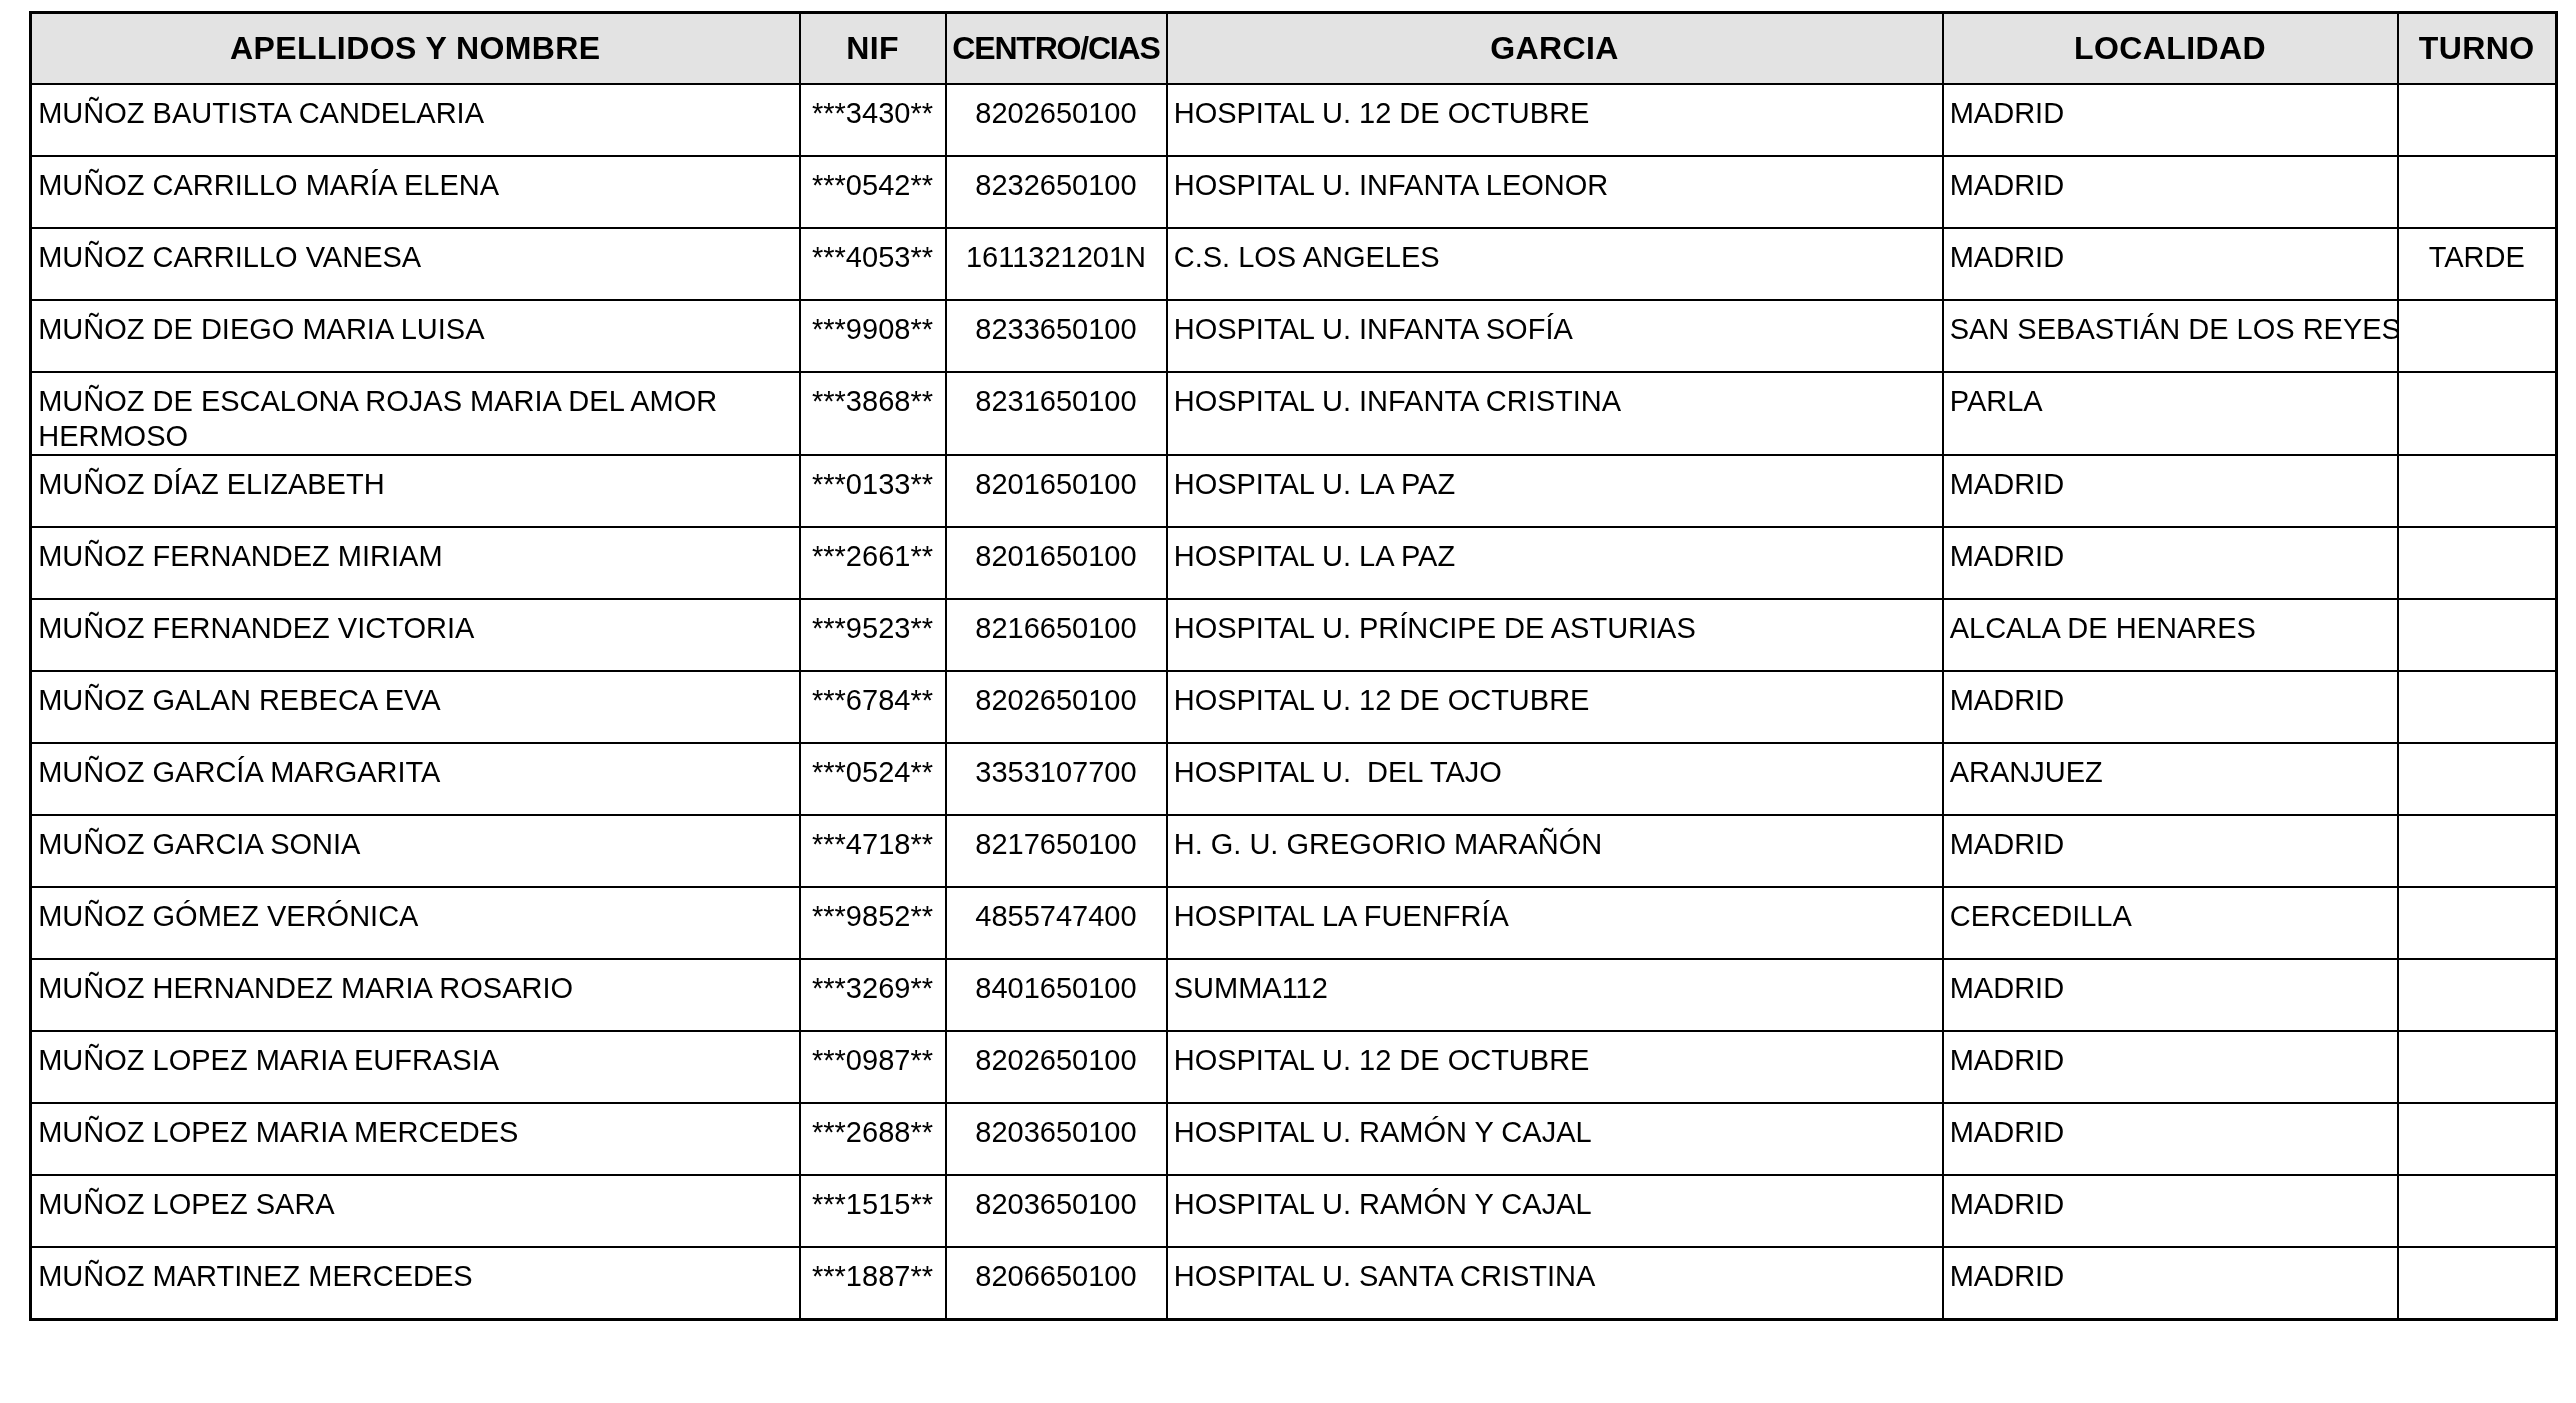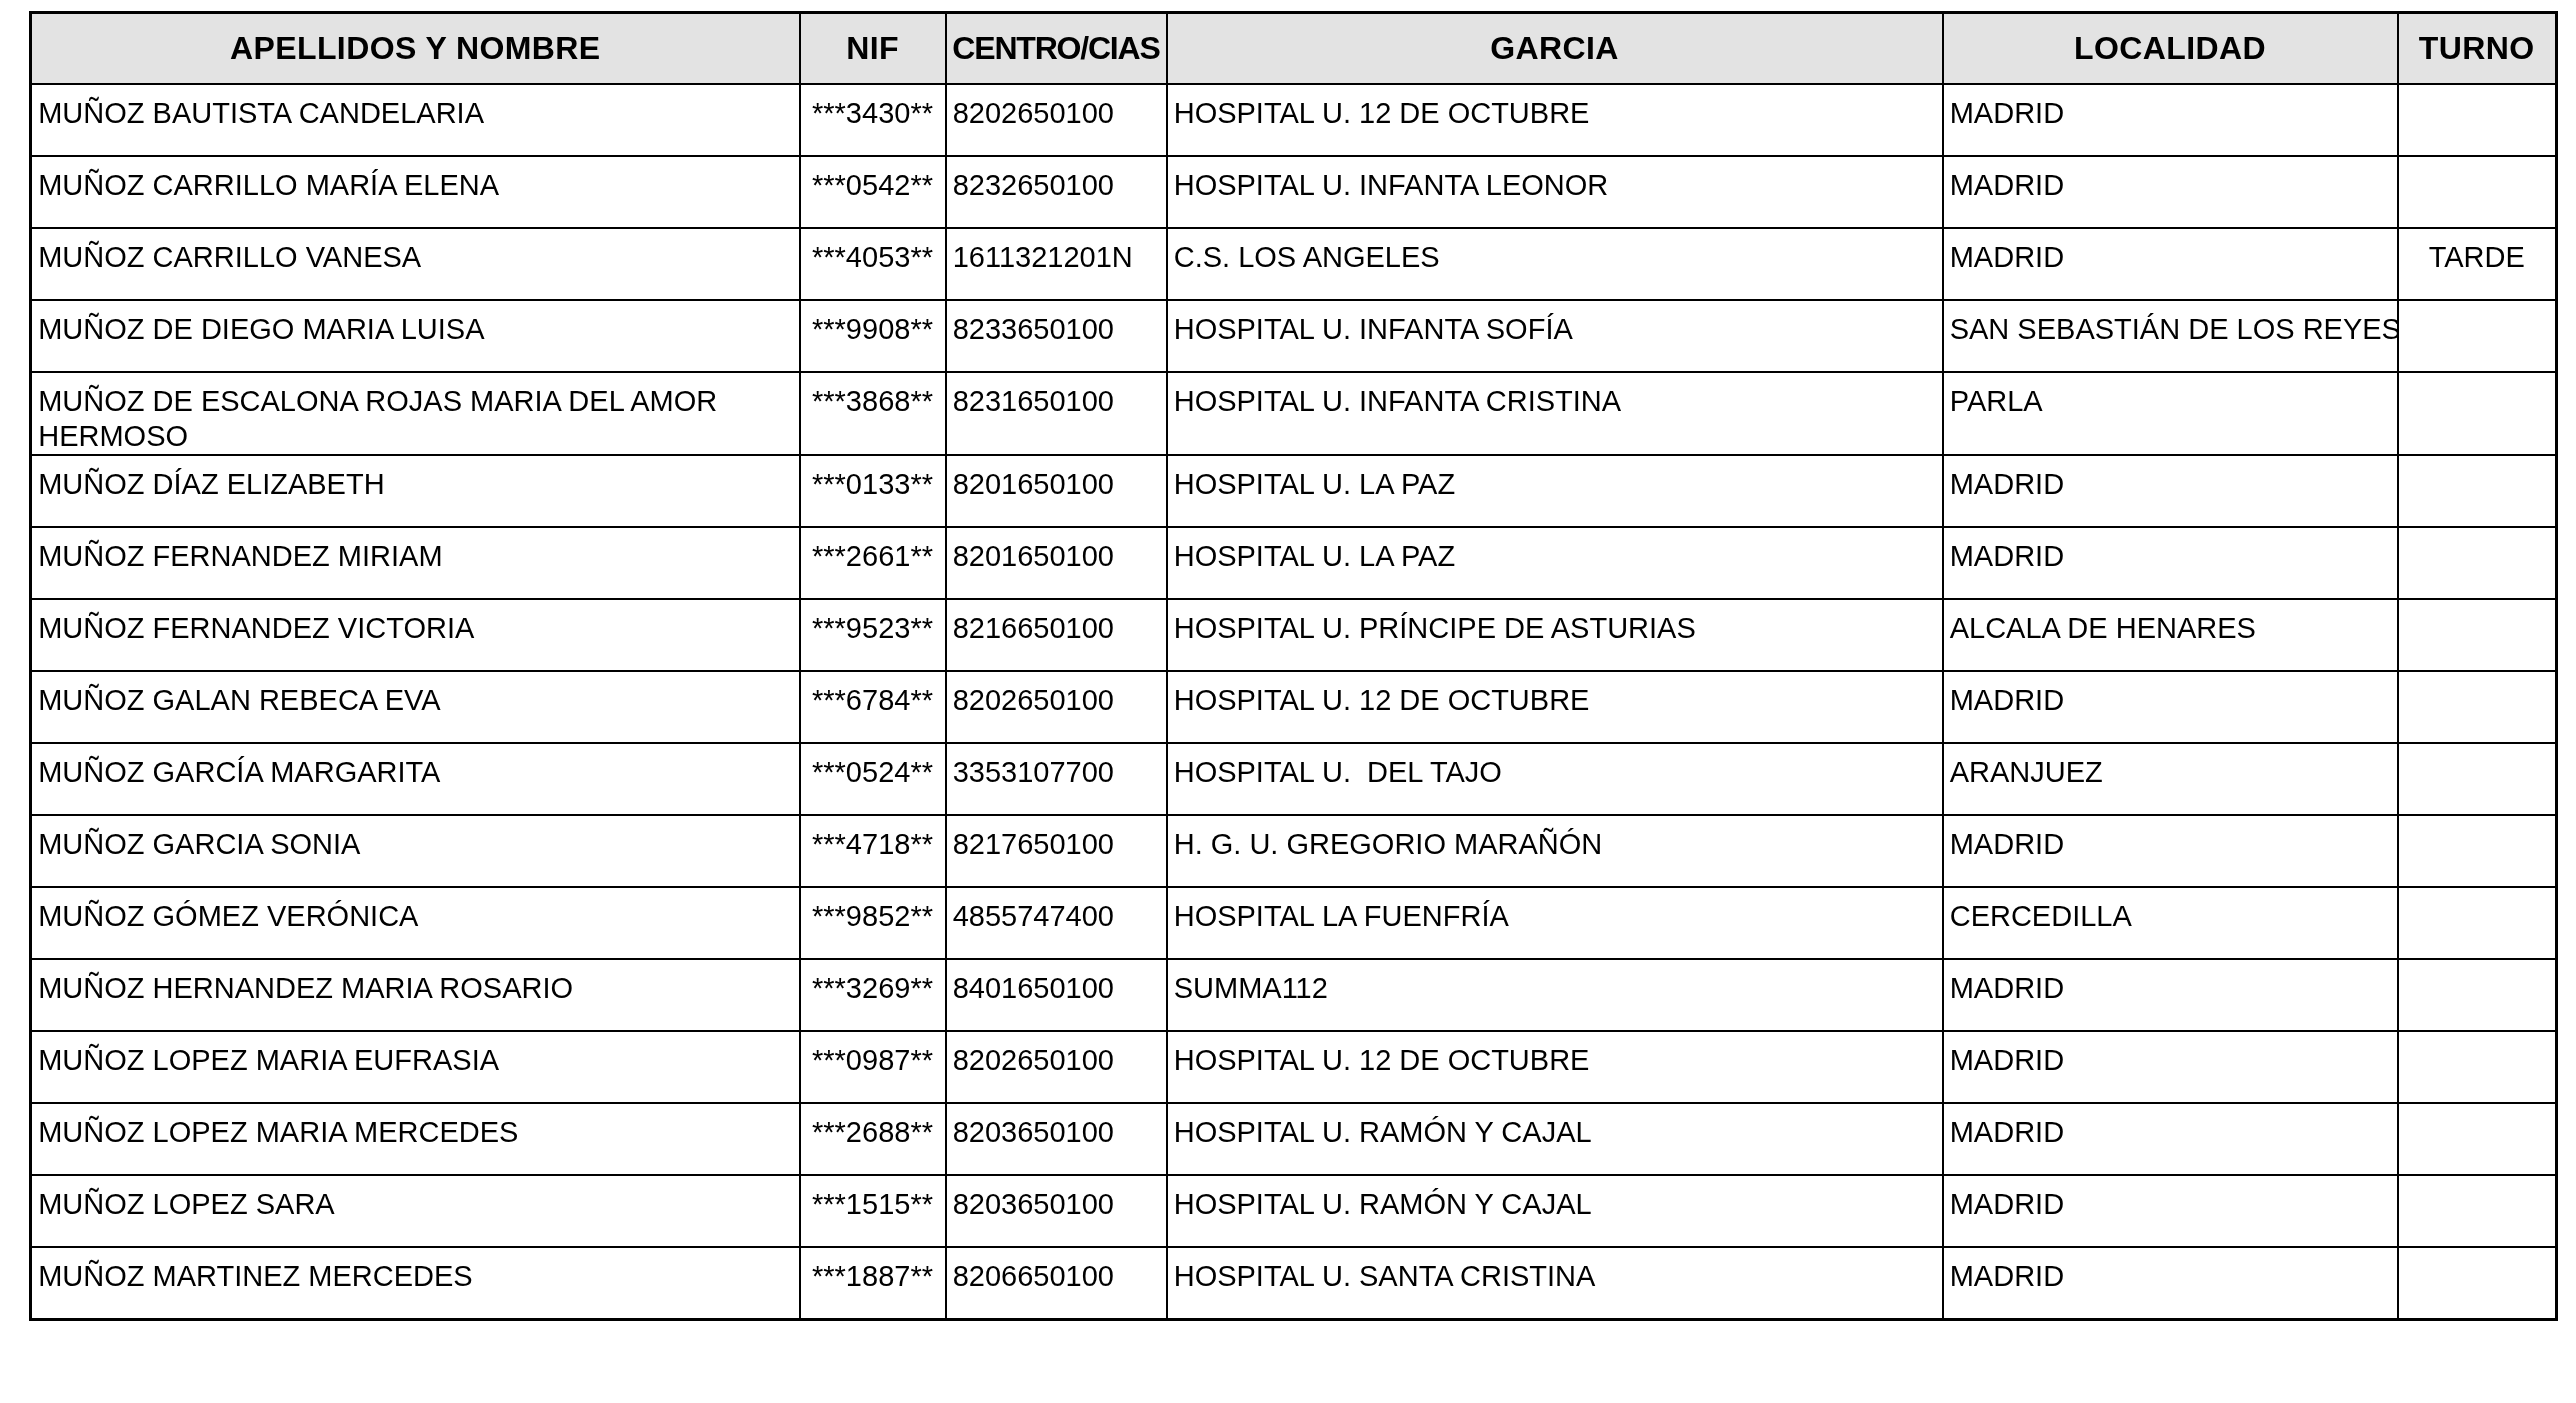--- a/index.html
+++ b/index.html
@@ -64,21 +64,21 @@
     text-align: left;
     padding-left: 12.3px;
     padding-right: 15.4px;
   }
   td.col-nif {
     text-align: center;
     padding-left: 0;
     padding-right: 0;
   }
   td.col-centro {
-    text-align: left;
+    text-align: center;
     padding-left: 0;
     padding-right: 0;
     border-radius: 25px;
   }
   td.col-destino {
     text-align: left;
     padding-left: 12.3px;
     white-space: pre-wrap;
   }
   td.col-localidad {

